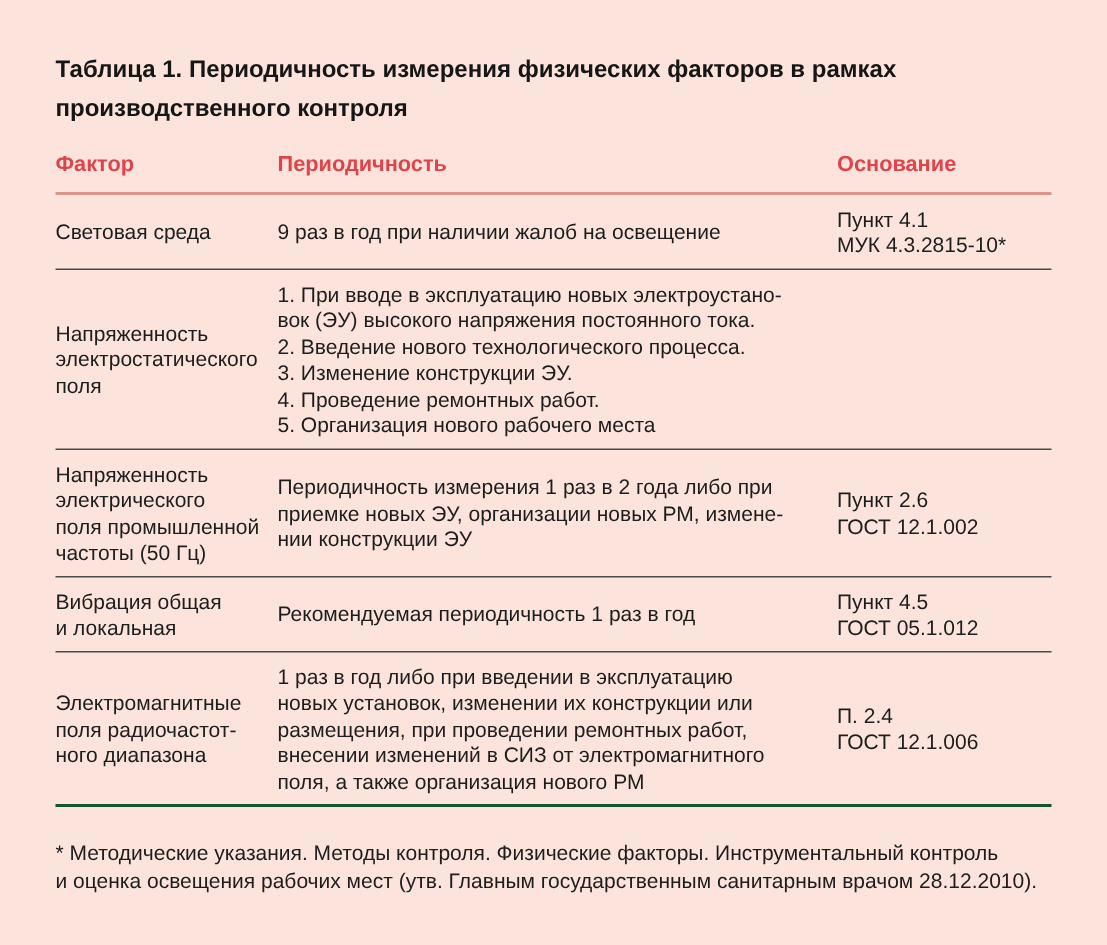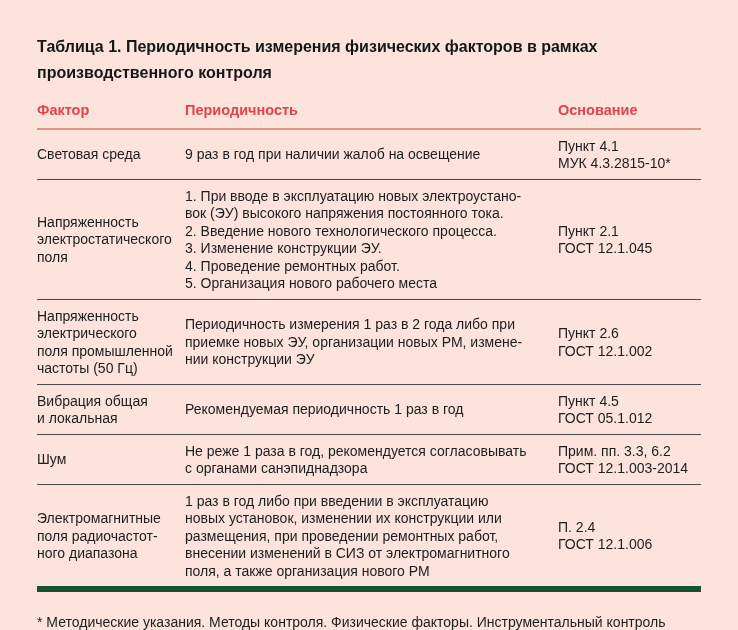--- a/index.html
+++ b/index.html
@@ -54,21 +54,21 @@
     font-weight: bold;
     font-size: 14.5px;
   }
   .tbody .trow {
     padding: 8px 0 6px 0;
   }
   .tbody .trow + .trow {
     border-top: 1px solid #4a4a4a;
   }
   .tbody {
-    border-bottom: 6px solid #14532d;
+    border-bottom: 2px solid #14532d;
   }
   .footnote {
     margin-top: 21px;
     font-size: 14px;
     line-height: 19px;
     white-space: pre-line;
     color: #1d1d1d;
     max-width: 680px;
   }
 </style>
@@ -100,22 +100,20 @@
       <div class="trow">
         <div class="cell col-factor">Напряженность
 электростатического
 поля</div>
         <div class="cell col-period">1. При вводе в эксплуатацию новых электроустано-
 вок (ЭУ) высокого напряжения постоянного тока.
 2. Введение нового технологического процесса.
 3. Изменение конструкции ЭУ.
 4. Проведение ремонтных работ.
 5. Организация нового рабочего места</div>
-        <div class="cell col-basis">Пункт 2.1
-ГОСТ 12.1.045</div>
       </div>
 
       <div class="trow">
         <div class="cell col-factor">Напряженность
 электрического
 поля промышленной
 частоты (50 Гц)</div>
         <div class="cell col-period">Периодичность измерения 1 раз в 2 года либо при
 приемке новых ЭУ, организации новых РМ, измене-
 нии конструкции ЭУ</div>
@@ -124,27 +122,20 @@
       </div>
 
       <div class="trow">
         <div class="cell col-factor">Вибрация общая
 и локальная</div>
         <div class="cell col-period">Рекомендуемая периодичность 1 раз в год</div>
         <div class="cell col-basis">Пункт 4.5
 ГОСТ 05.1.012</div>
       </div>
 
-      <div class="trow">
-        <div class="cell col-factor">Шум</div>
-        <div class="cell col-period">Не реже 1 раза в год, рекомендуется согласовывать
-с органами санэпиднадзора</div>
-        <div class="cell col-basis">Прим. пп. 3.3, 6.2
-ГОСТ 12.1.003-2014</div>
-      </div>
 
       <div class="trow">
         <div class="cell col-factor">Электромагнитные
 поля радиочастот-
 ного диапазона</div>
         <div class="cell col-period">1 раз в год либо при введении в эксплуатацию
 новых установок, изменении их конструкции или
 размещения, при проведении ремонтных работ,
 внесении изменений в СИЗ от электромагнитного
 поля, а также организация нового РМ</div>

